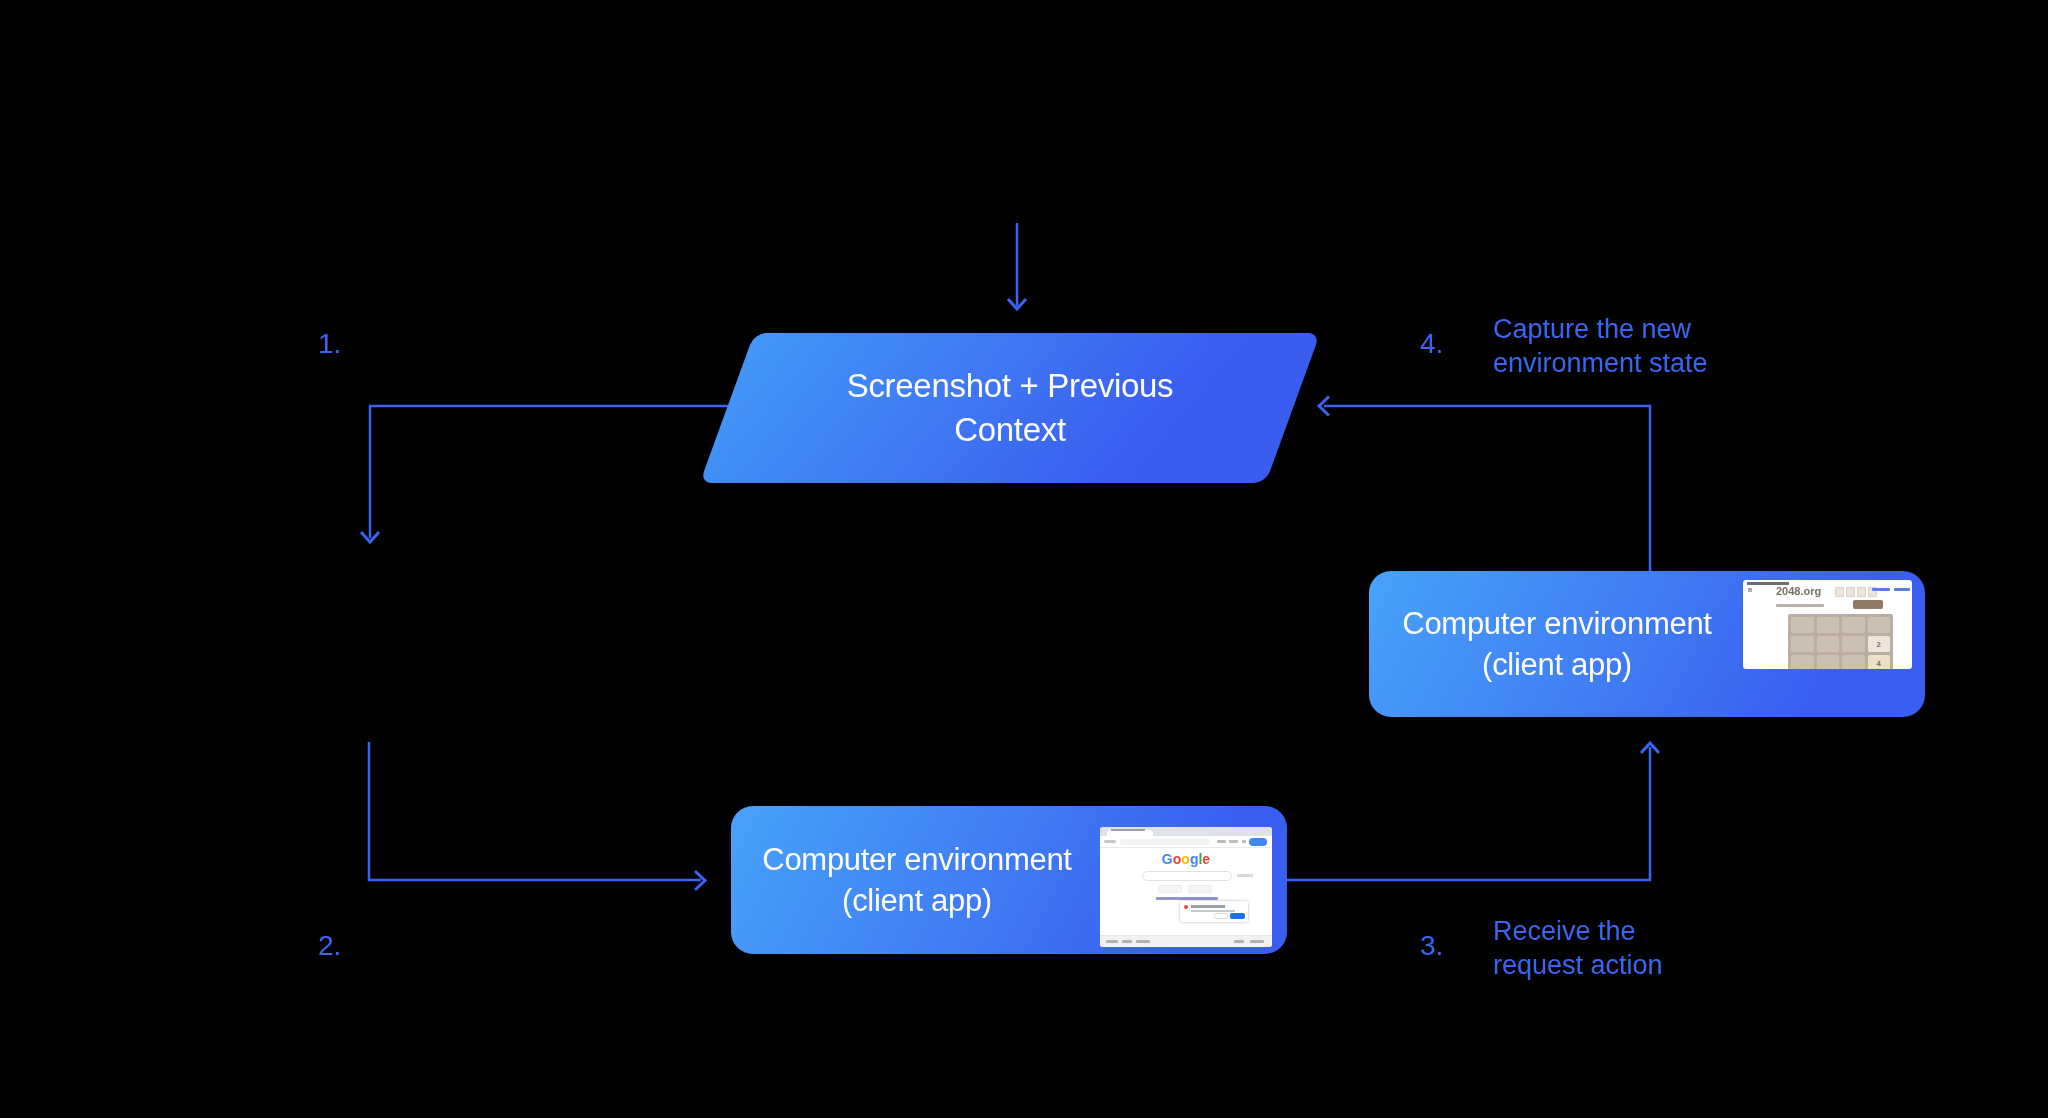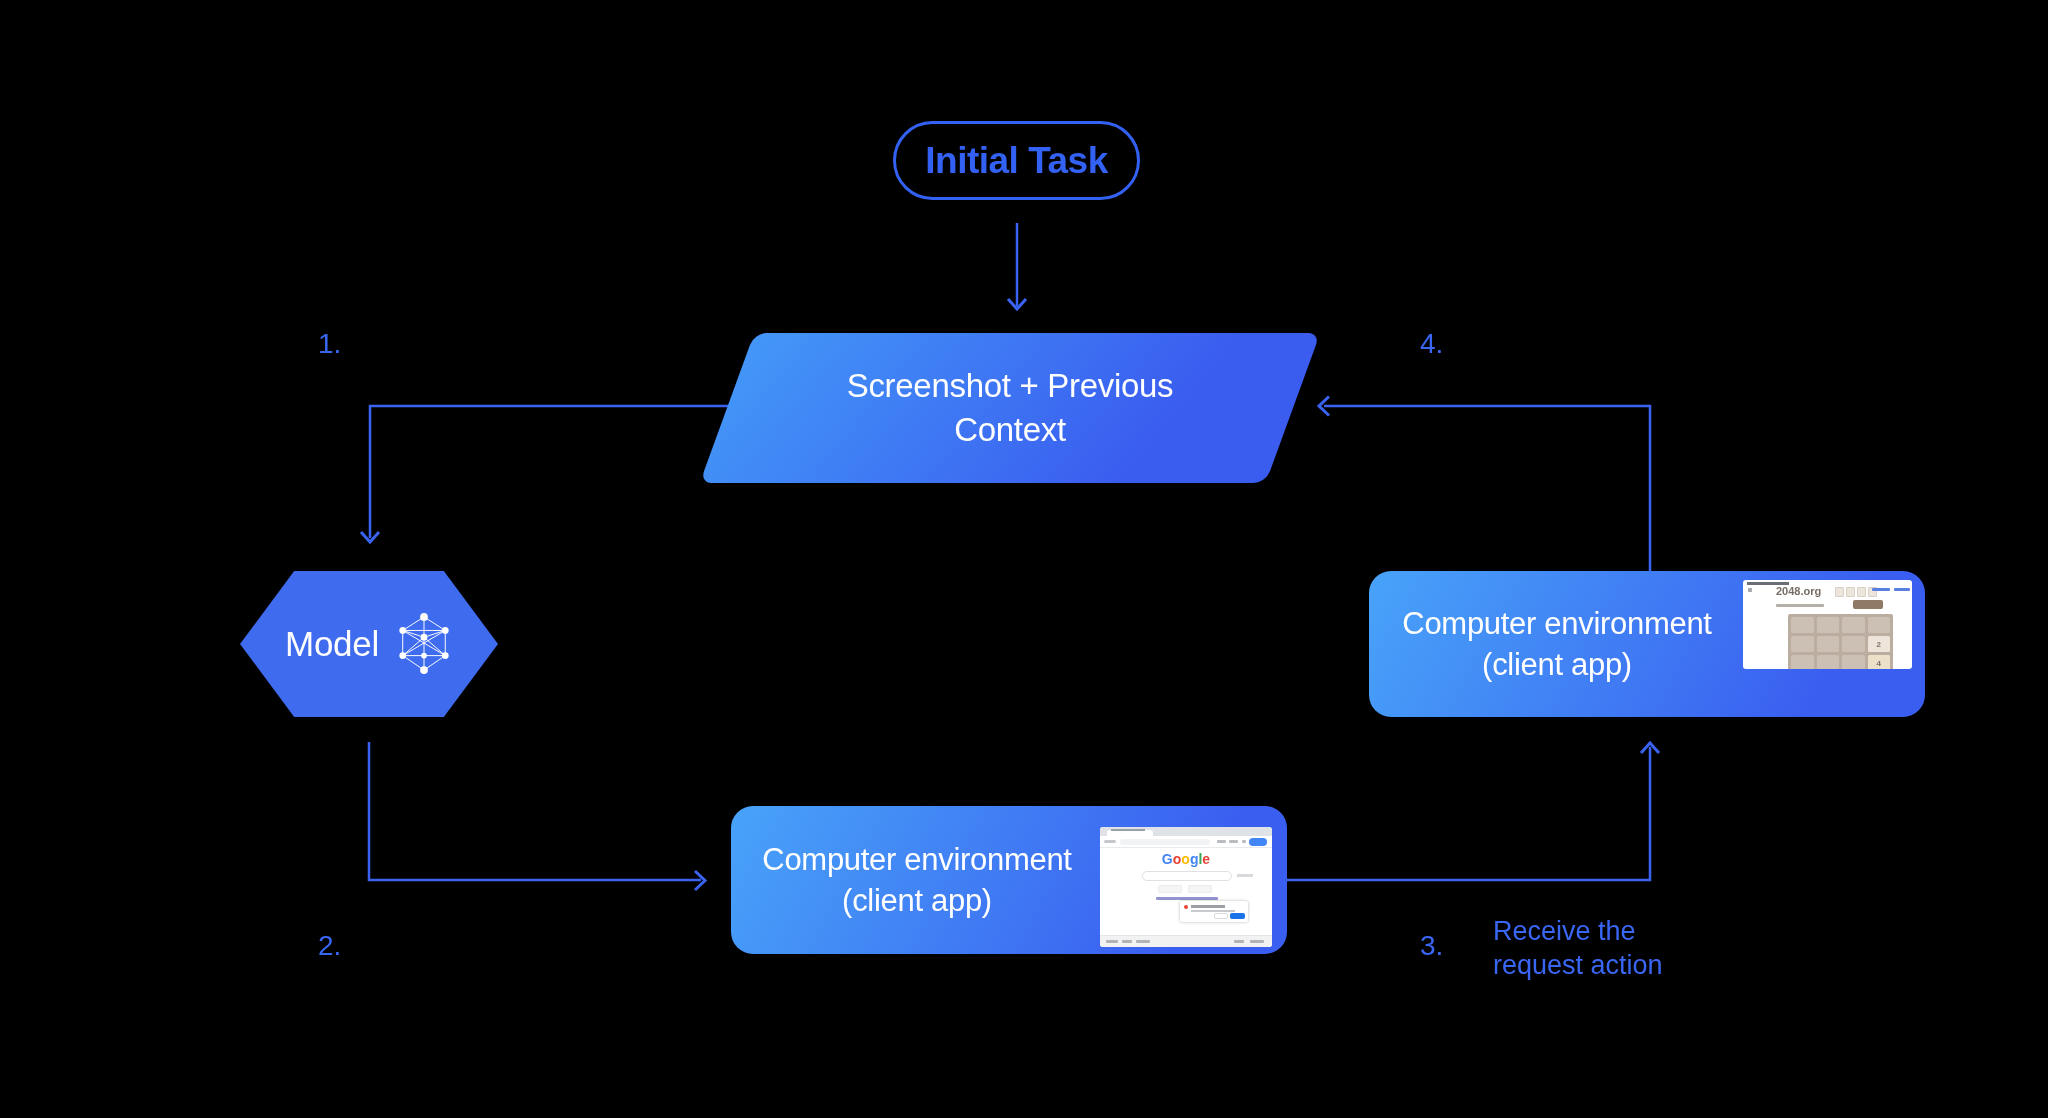--- a/index.html
+++ b/index.html
@@ -109,53 +109,28 @@
     <path class="arrow" d="M369 742 V 880 H 701"></path>
     <path class="chev" d="M695 871 L705 880.5 L695 890"></path>
 
     <path class="arrow" d="M1287 880 H 1650 V 747"></path>
     <path class="chev" d="M1641 753 L1650 743 L1659 753"></path>
 
     <path class="arrow" d="M1650 571 V 406 H 1324"></path>
     <path class="chev" d="M1329 396.5 L1319 406 L1329 415.5"></path>
   </svg>
 
-  <div class="pill">
-    <span>Initial Task</span>
-  </div>
 
   <div class="para">
     <div class="para-inner">
       <span>Screenshot + Previous</span>
       <span>Context</span>
     </div>
   </div>
 
-  <div class="hex">
-    <span class="hex-label">Model</span>
-    <svg width="58" height="66" viewBox="0 0 60 68">
-      <g stroke="#fff" stroke-width="1" fill="none">
-        <path d="M30 6 L8 20 M30 6 L52 20 M30 6 L30 27
-                 M8 20 L30 27 M52 20 L30 27 M8 20 L52 20
-                 M8 20 L8 46 M52 20 L52 46 M8 20 L52 46 M52 20 L8 46
-                 M30 27 L8 46 M30 27 L52 46 M30 27 L30 46
-                 M8 46 L30 61 M52 46 L30 61 M30 46 L30 61 M8 46 L52 46"></path>
-      </g>
-      <g fill="#fff">
-        <circle cx="30" cy="6" r="4"></circle>
-        <circle cx="8" cy="20" r="3.5"></circle>
-        <circle cx="52" cy="20" r="3.5"></circle>
-        <circle cx="30" cy="27" r="3.5"></circle>
-        <circle cx="8" cy="46" r="3.5"></circle>
-        <circle cx="52" cy="46" r="3.5"></circle>
-        <circle cx="30" cy="46" r="3"></circle>
-        <circle cx="30" cy="61" r="4"></circle>
-      </g>
-    </svg>
-  </div>
 
   <div class="envbox" id="env-bottom">
     <div class="env-text">
       <span>Computer environment</span>
       <span>(client app)</span>
     </div>
     <div class="thumb" id="google-thumb">
       <div class="g-tabstrip">
         <div class="g-tab"></div>
         <div class="g-tabtext"></div>
@@ -239,14 +214,18 @@
 
   <div class="step-num" style="left:318px;top:930px;">2.</div>
 
   <div class="step-num" style="left:1420px;top:930px;">3.</div>
   <div class="step-label" style="left:1493px;top:914px;">
     <div>Receive the</div>
     <div>request action</div>
   </div>
 
   <div class="step-num" style="left:1420px;top:328px;">4.</div>
+  <div class="step-label" style="left:1493px;top:312px;">
+    <div>Capture the new</div>
+    <div>environment state</div>
+  </div>
 
 </div>
 
 </body></html>

